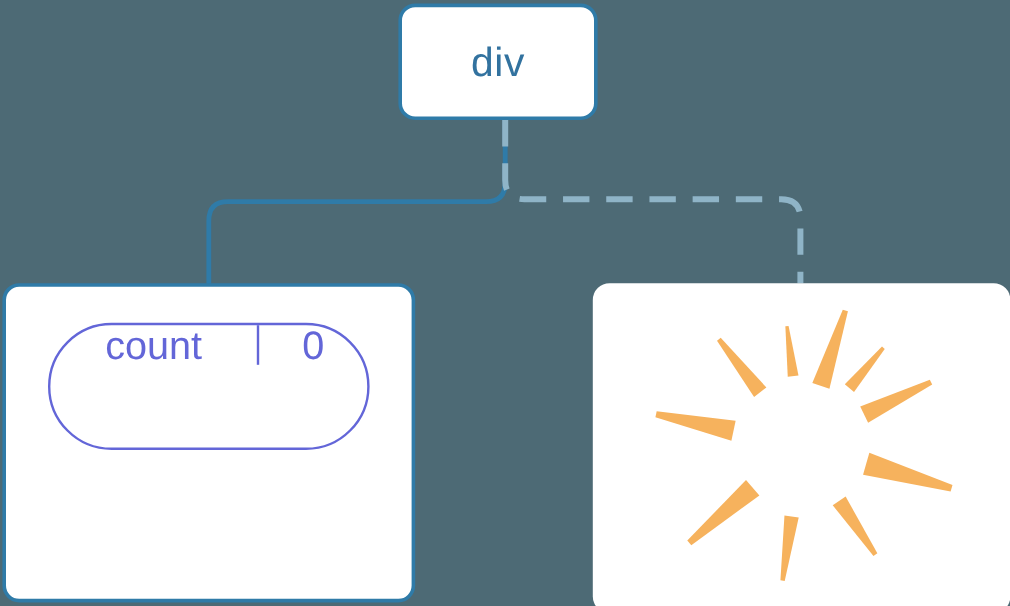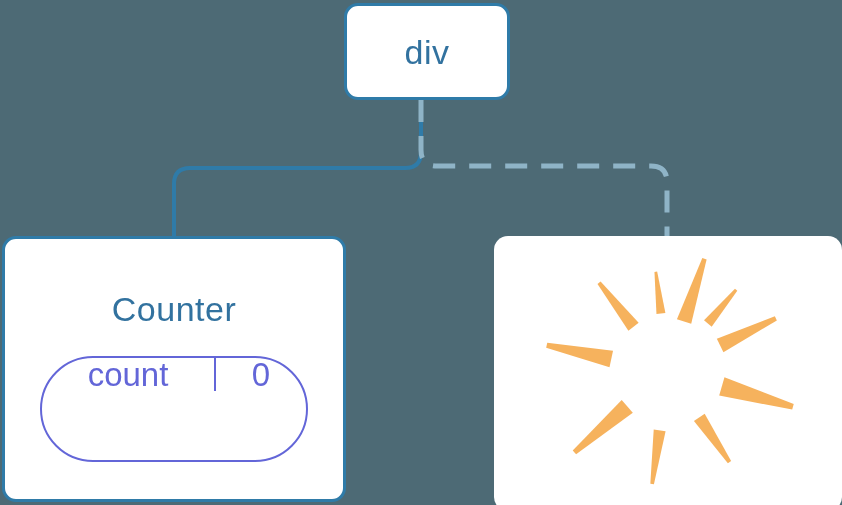--- a/index.html
+++ b/index.html
@@ -32,21 +32,21 @@
   .node {
     position: absolute;
     background: #ffffff;
     box-sizing: border-box;
   }
   .node.bordered {
     border: 3px solid #2f7ba8;
   }
 
   #node-div {
-    left: 344px;
+    left: 332px;
     top: 3px;
     width: 166px;
     height: 97px;
     border-radius: 14px;
     display: flex;
     align-items: center;
     justify-content: center;
   }
   #node-div .node-title {
     font-size: 34px;
@@ -128,21 +128,20 @@
     <path d="M 421 100 L 421 152 Q 421 168 405 168 L 190 168 Q 174 168 174 184 L 174 236" fill="none" stroke="#2f7ba8" stroke-width="4" stroke-linecap="round" stroke-linejoin="round"></path>
 
     <path d="M 421 100 L 421 150 Q 421 166 437 166 L 651 166 Q 667 166 667 182 L 667 236" fill="none" stroke="#8fb4c7" stroke-width="5" stroke-linecap="butt" stroke-linejoin="round" stroke-dasharray="22 14"></path>
   </svg>
 
   <div id="node-div" class="node bordered">
     <span class="node-title">div</span>
   </div>
 
   <div id="node-counter" class="node bordered">
-    <span class="node-title">Counter</span>
     <div class="state-pill">
       <span class="pill-key">count</span>
       <span class="pill-val">0</span>
     </div>
   </div>
 
   <div id="node-output" class="node">
     <svg id="starburst" viewBox="0 0 348 275" xmlns="http://www.w3.org/2000/svg">
         <polygon points="197.20,87.86 212.60,23.47 208.32,22.08 182.94,83.23" fill="#f6b25d"></polygon>
         <polygon points="171.40,76.88 163.15,35.58 160.47,35.91 162.47,77.98" fill="#f6b25d"></polygon>

